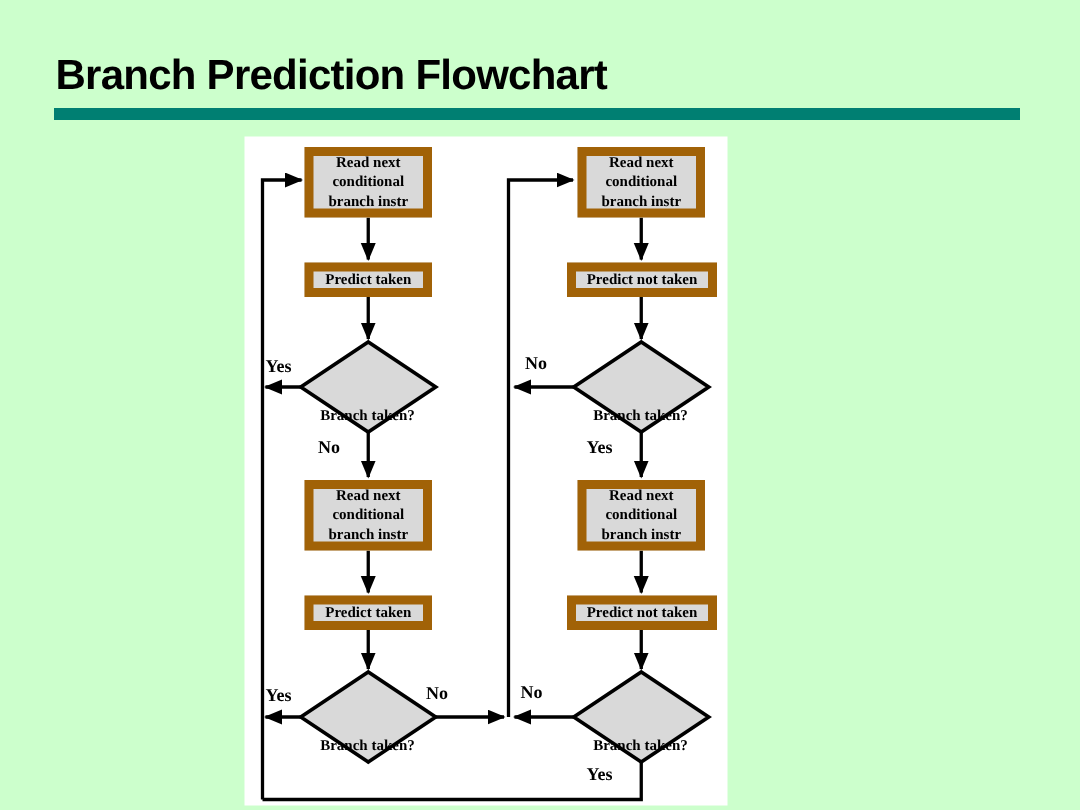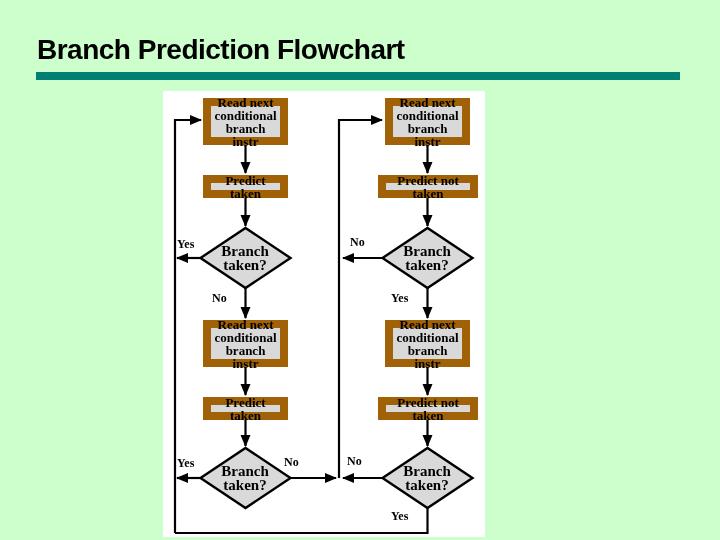--- a/index.html
+++ b/index.html
@@ -17,30 +17,31 @@
     position:absolute;left:36px;top:72px;width:644px;height:8px;
     background:#007f72;
   }
   .panel{
     position:absolute;left:163px;top:91px;width:322px;height:446px;
     background:#ffffff;
   }
   .panel svg{position:absolute;left:0;top:0;}
   .node{
     position:absolute;box-sizing:border-box;
-    background:#d9d9d9;border:8px solid #a16207;
+    background:#d9d9d9;border:6px solid #a16207;
     display:flex;align-items:center;justify-content:center;
-    text-align:center;font-weight:bold;font-size:13px;line-height:13px;
+    text-align:center;font-weight:bold;font-size:10px;line-height:13px;
     color:#000;padding:1px 2px;
   }
   .dtext{
     position:absolute;width:68px;height:34px;
     display:flex;align-items:center;justify-content:center;
-    text-align:center;font-weight:bold;font-size:15px;line-height:14px;
+    text-align:center;font-weight:bold;font-size:10px;line-height:14px;
     color:#000;
+    margin-top:20px;
   }
   .elabel{
     position:absolute;width:34px;text-align:left;
     font-weight:bold;font-size:12px;color:#000;
   }
 </style>
 </head>
 <body>
 
 <div class="slide">

